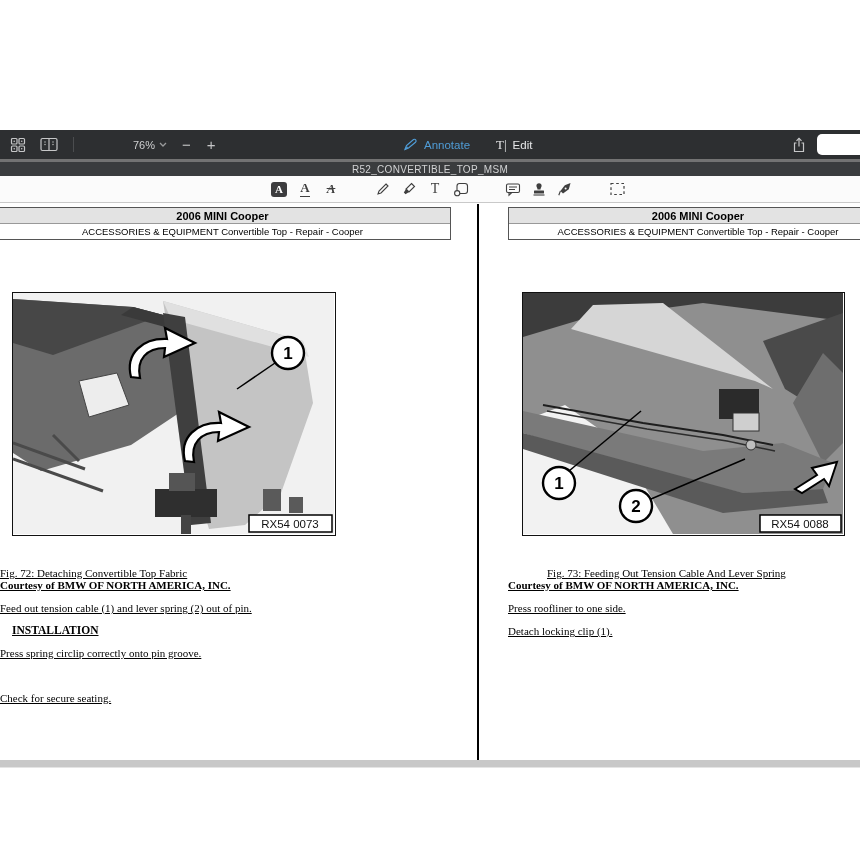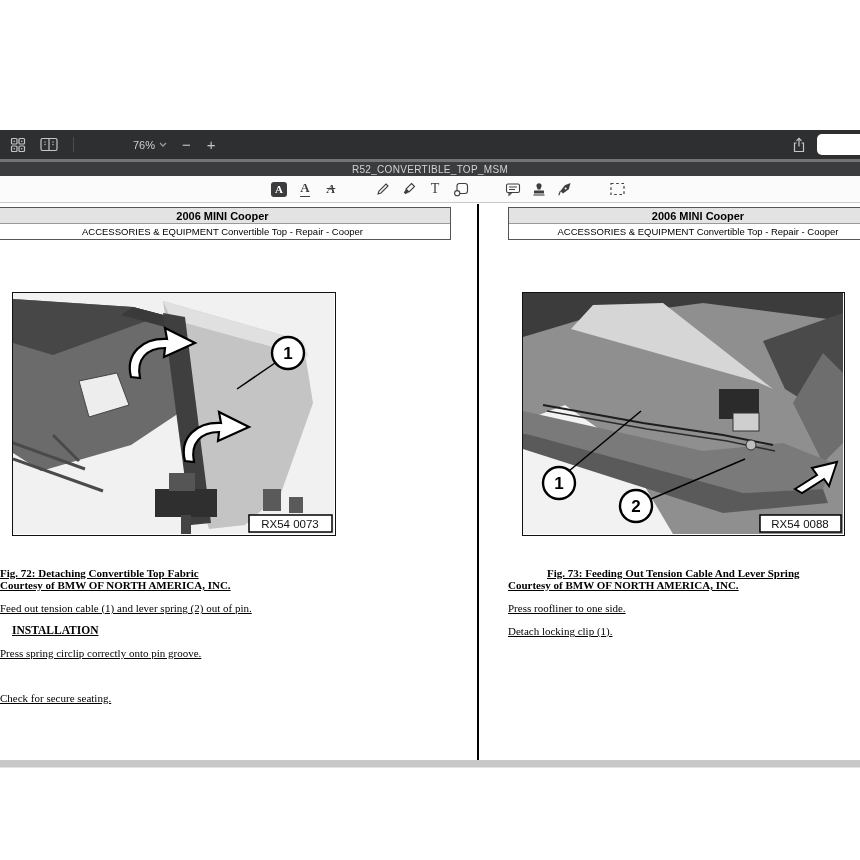--- a/index.html
+++ b/index.html
@@ -40,21 +40,21 @@
   .page-divider { position:absolute; left:477px; top:0; width:2px; height:556px; background:#000; }
   .scroll-strip { position:absolute; left:0; top:760px; width:860px; height:8px; background:#c8c8c8; border-bottom:1px solid #e4e4e4; }
 
   .hdr-table { position:absolute; border:1.5px solid #555; background:#fff; }
   .hdr-row1 { height:16px; background:#e3e3e3; border-bottom:1px solid #999; display:flex; align-items:center; justify-content:center; font-size:11px; font-weight:bold; color:#000; }
   .hdr-row2 { height:15px; display:flex; align-items:center; justify-content:center; font-size:9.5px; color:#000; }
 
   .figure-box { position:absolute; border:1.5px solid #111; background:#fff; overflow:hidden; }
 
   .doc-text { position:absolute; font-family:"Liberation Serif",serif; font-size:11px; color:#000; white-space:nowrap;text-decoration:underline; }
-  .cap-title { font-weight:bold; text-decoration:underline; }
+  .cap-title { font-weight:normal; text-decoration:underline; }
   .cap-courtesy { font-weight:bold; }
   .sec-head { font-weight:bold; font-size:11.5px; }
 </style>
 </head>
 <body>
 
 <div class="screen">
 
   <div class="toolbar">
     <div class="tb-left">
@@ -92,20 +92,33 @@
           <span>76%</span>
           <svg width="8" height="5" viewBox="0 0 8 5">
             <polyline points="1,1 4,4 7,1" fill="none" stroke="#9a9b9c" stroke-width="1.3"></polyline>
           </svg>
         </span>
       </button>
       <button class="tb-btn pm">−</button>
       <button class="tb-btn pm">+</button>
     </div>
 
+    <div class="tb-center">
+      <button class="tab annotate">
+        <svg width="15" height="13" viewBox="0 0 15 13">
+          <path d="M2 11.5 L3.5 7.5 L10.5 1.5 Q12 .8 12.8 2 Q13.6 3.2 12.5 4.2 L5.5 10 Z" fill="none" stroke="#4f9cd6" stroke-width="1.2"></path>
+          <line x1="2" y1="11.5" x2="4.6" y2="9" stroke="#4f9cd6" stroke-width="1.2"></line>
+        </svg>
+        <span>Annotate</span>
+      </button>
+      <button class="tab edit">
+        <span class="edit-glyph">T|</span>
+        <span>Edit</span>
+      </button>
+    </div>
 
     <div class="tb-right">
       <button class="tb-btn">
         <svg width="14" height="16" viewBox="0 0 14 16">
           <g fill="none" stroke="#c6c7c8" stroke-width="1.2">
             <path d="M4.5 6 H2.5 V14.5 H11.5 V6 H9.5"></path>
             <line x1="7" y1="1.5" x2="7" y2="9.5"></line>
             <polyline points="4.5,3.8 7,1.3 9.5,3.8"></polyline>
           </g>
         </svg>

